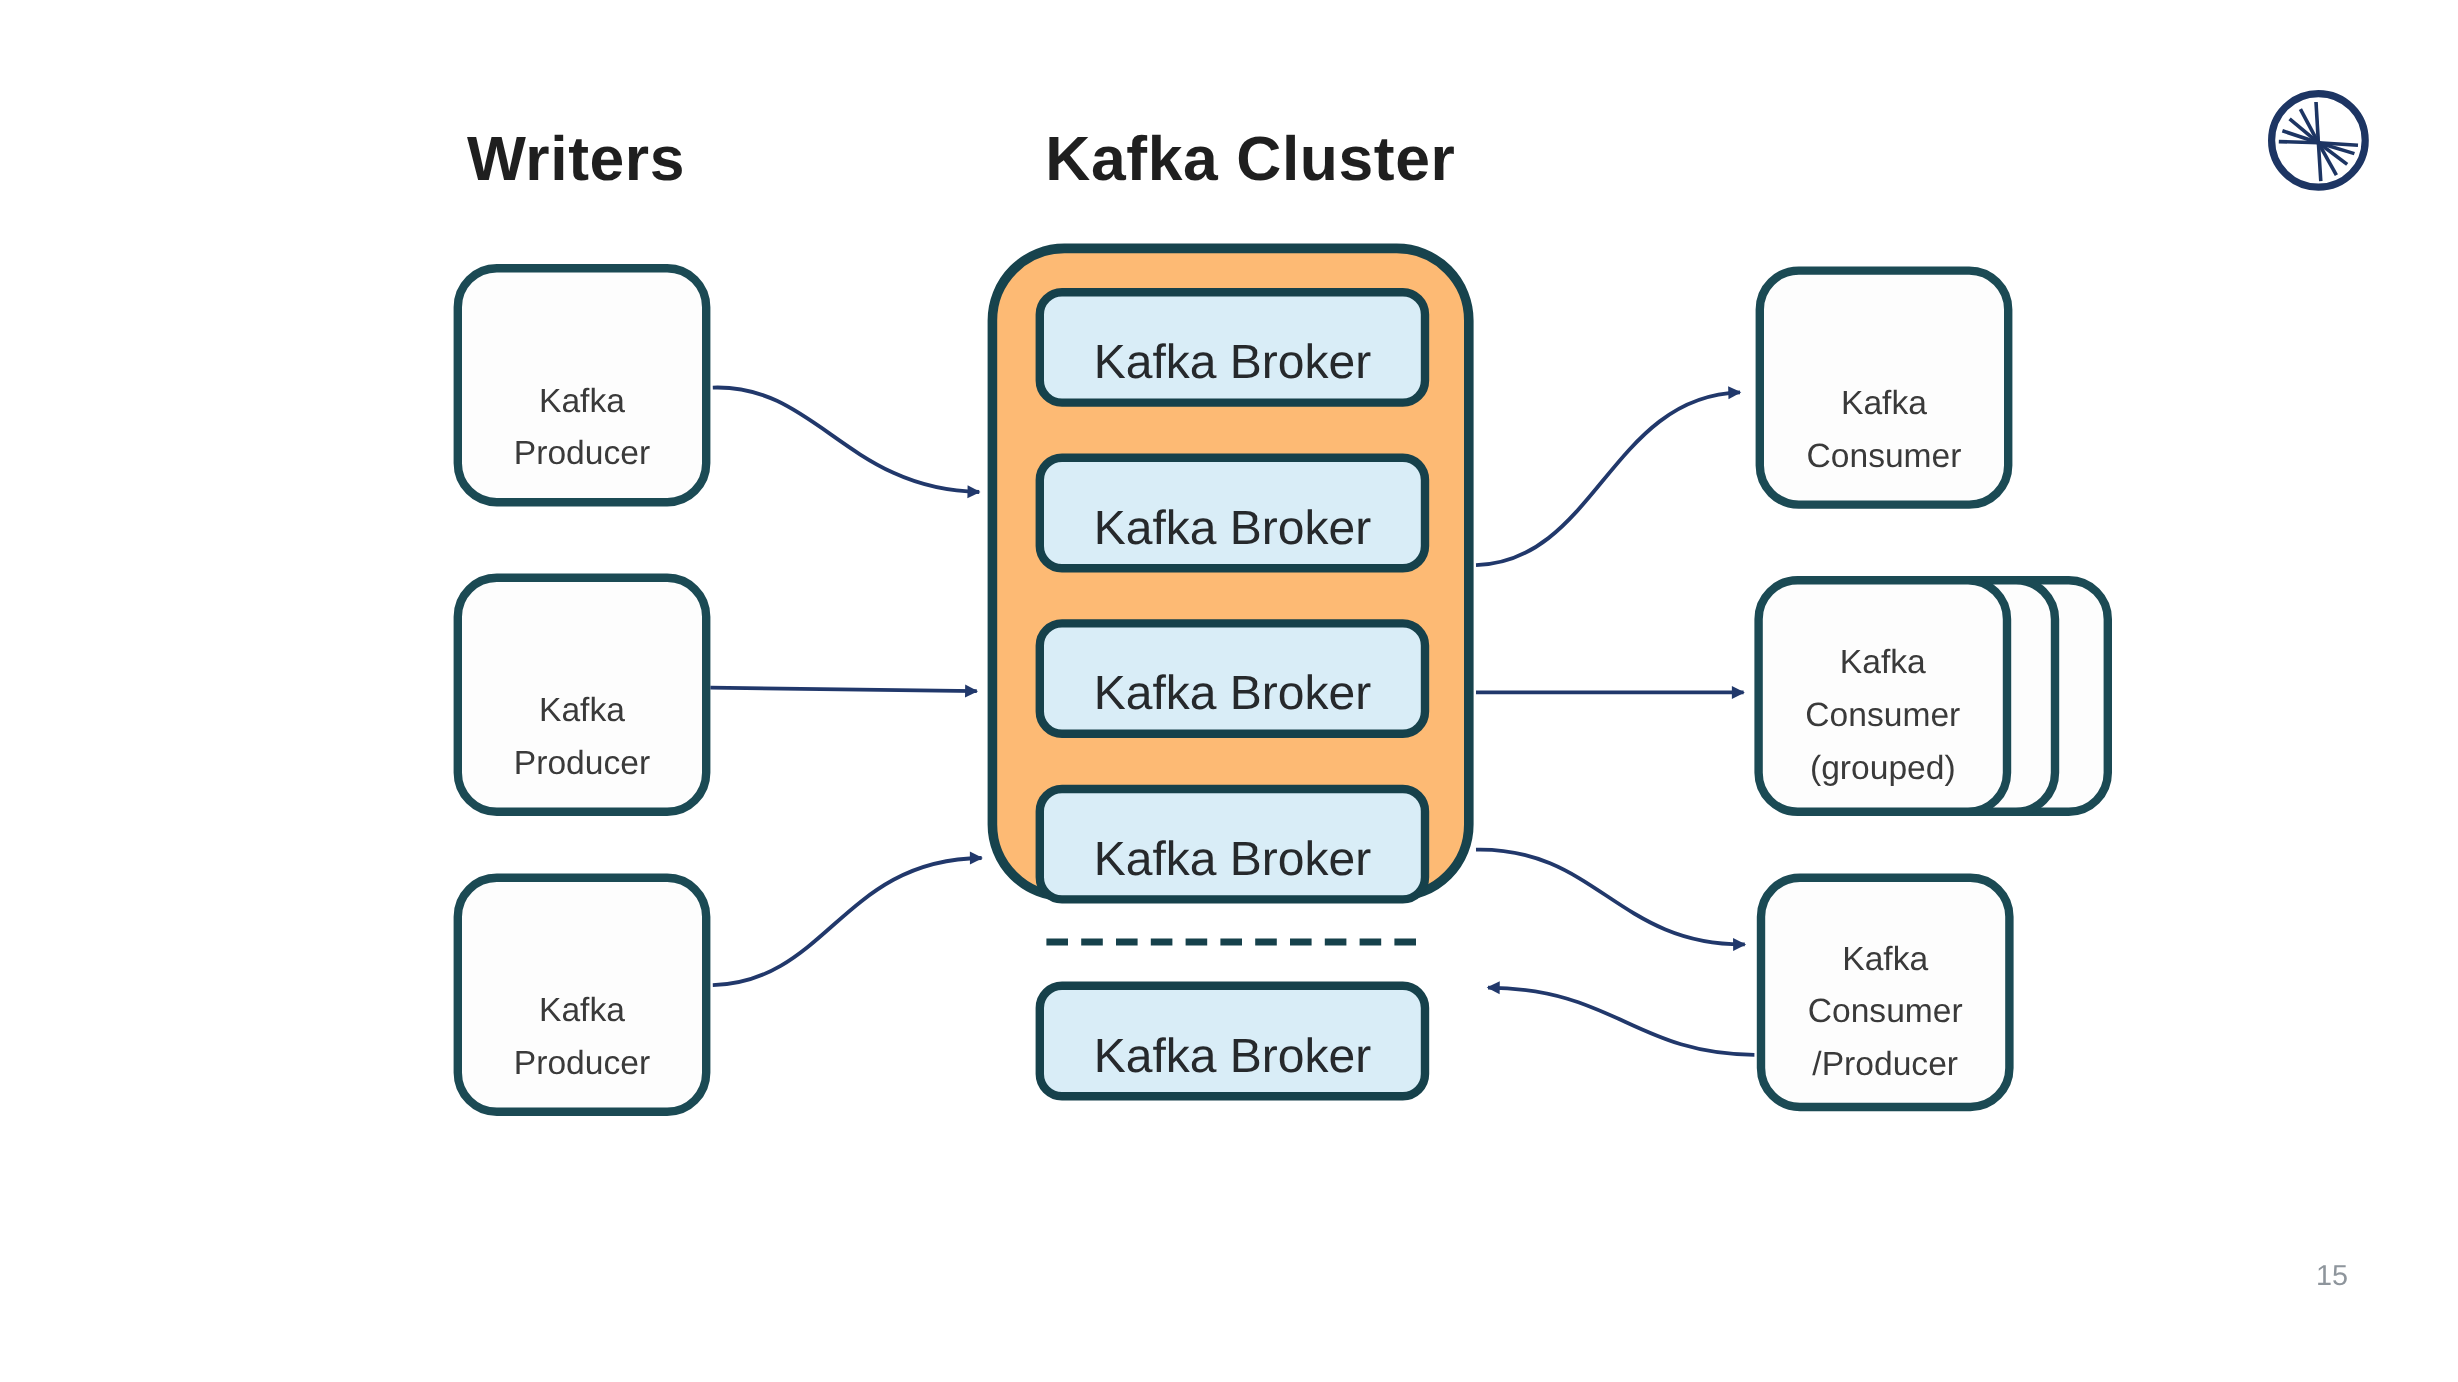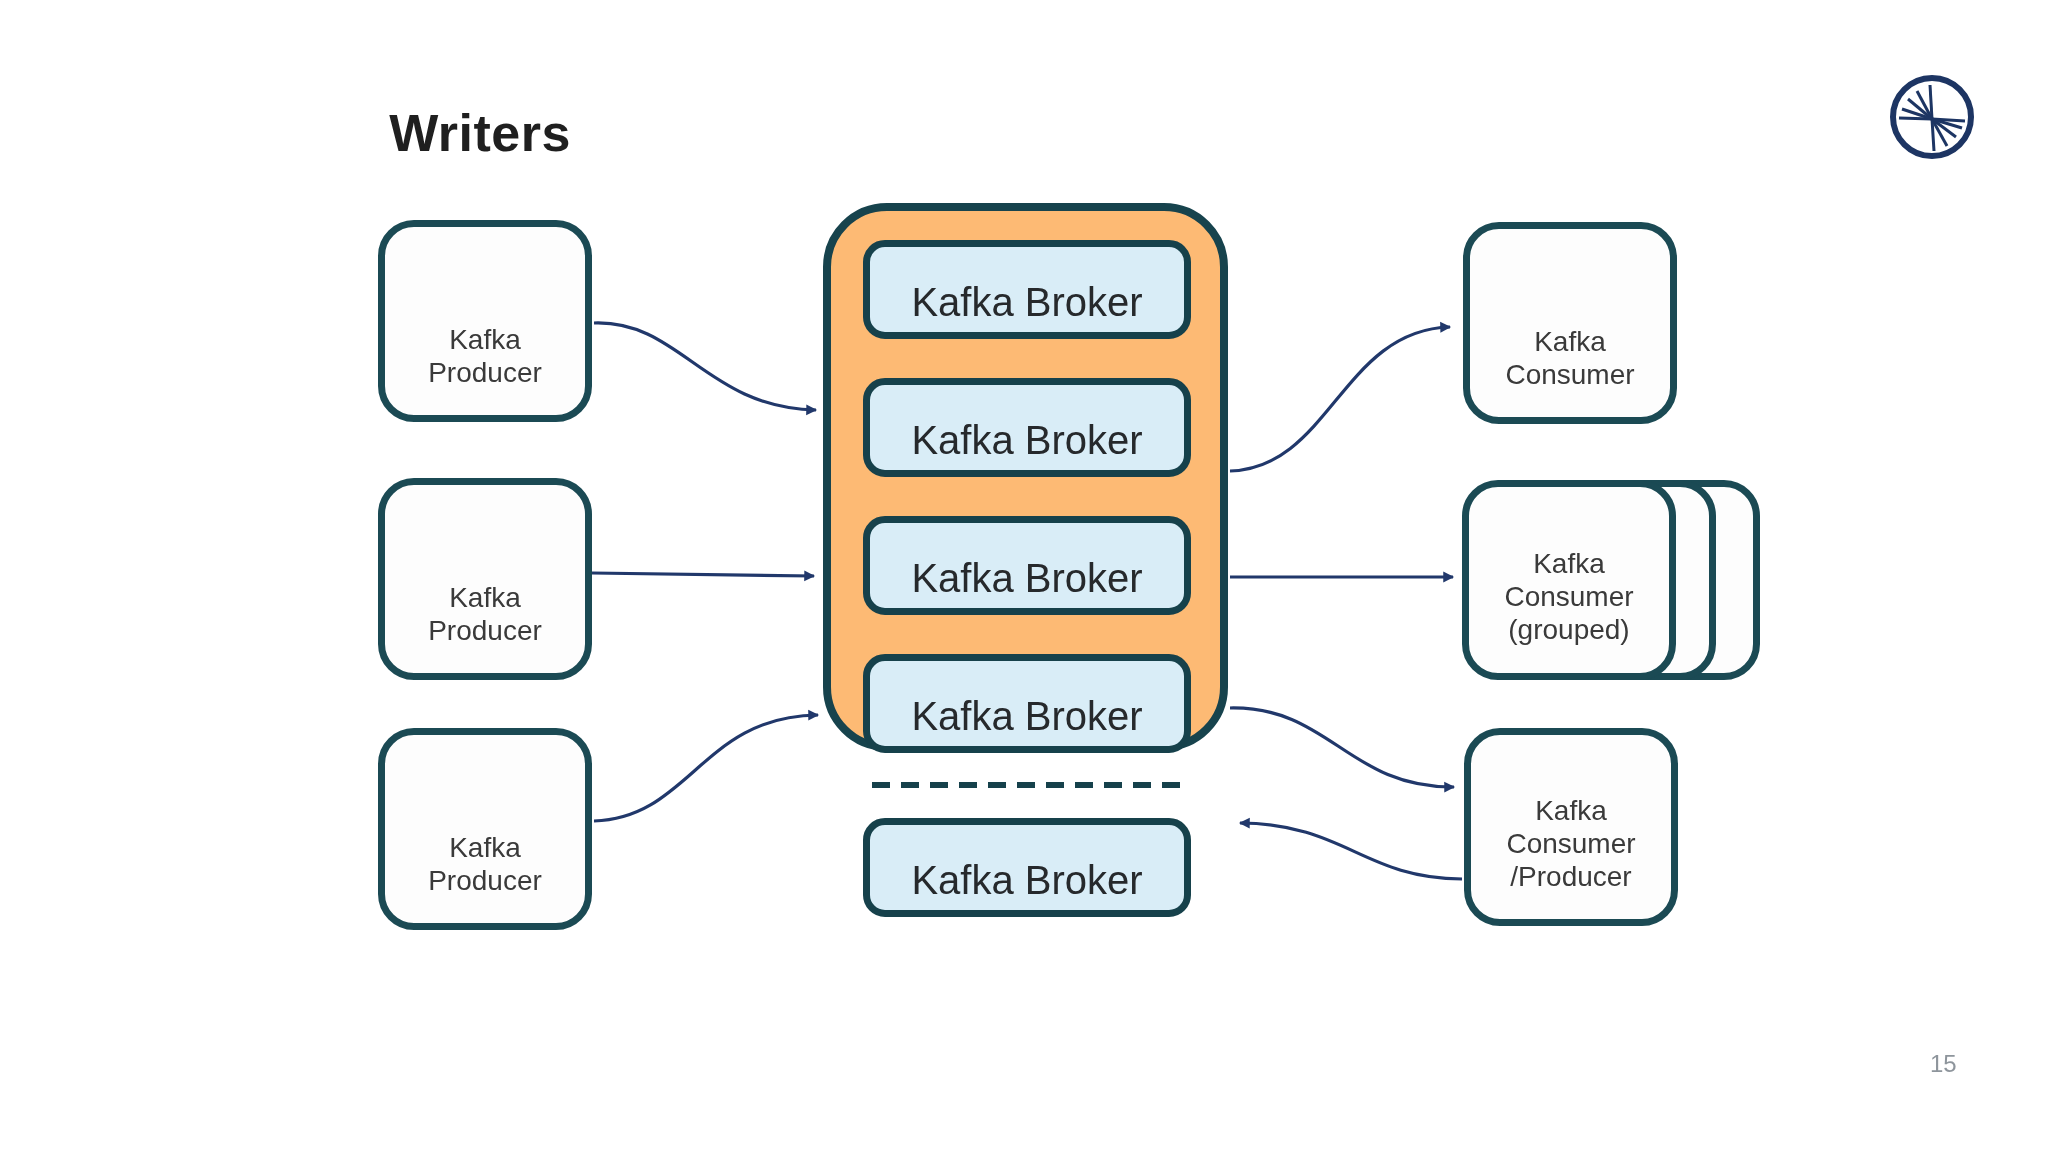--- a/index.html
+++ b/index.html
@@ -13,21 +13,21 @@
   }
   .hdr-writers{left:330px;width:300px;}
   .hdr-cluster{left:862px;width:360px;}
   .hdr-readers{left:1420px;width:300px;}
 
   .node{
     position:absolute;box-sizing:border-box;background:#fdfdfd;border:7px solid #1b4a54;
     border-radius:36px;display:flex;align-items:center;justify-content:center;text-align:center;
   }
   .node-label{
-    white-space:pre-line;font-size:28px;line-height:33px;color:#3a3a3a;
+    white-space:pre-line;font-size:28px;line-height:44px;color:#3a3a3a;
   }
   .pad70{padding-top:70px;}
   .pad32{padding-top:32px;}
 
   .producer1{left:378px;top:220px;width:214px;height:202px;}
   .producer2{left:378px;top:478px;width:214px;height:202px;}
   .producer3{left:378px;top:728px;width:214px;height:202px;}
 
   .cluster{
     position:absolute;left:823px;top:203px;width:405px;height:548px;box-sizing:border-box;
@@ -73,20 +73,21 @@
       <path d="M 592 573 L 814 576" marker-end="url(#ah)"></path>
       <path d="M 594 821 C 690 818, 702 716, 818 715" marker-end="url(#ah)"></path>
       <path d="M 1230 471 C 1330 468, 1342 330, 1450 327" marker-end="url(#ah)"></path>
       <path d="M 1230 577 L 1453 577" marker-end="url(#ah)"></path>
       <path d="M 1230 708 C 1330 706, 1348 788, 1454 787" marker-end="url(#ah)"></path>
       <path d="M 1462 879 C 1362 878, 1346 824, 1240 823" marker-end="url(#ah)"></path>
     </g>
   </svg>
 
   <div class="col-header hdr-writers">Writers</div>
+  <div class="col-header hdr-cluster">Kafka Cluster</div>
 
   <svg class="logo" viewBox="0 0 96 96">
     <circle cx="48" cy="48" r="39" fill="none" stroke="#1d3563" stroke-width="6"></circle>
     <g stroke="#1d3563" stroke-width="3" stroke-linecap="butt">
       <line x1="48" y1="50" x2="15" y2="49"></line>
       <line x1="48" y1="50" x2="81" y2="52"></line>
       <line x1="48" y1="50" x2="46" y2="16"></line>
       <line x1="48" y1="50" x2="33" y2="22"></line>
       <line x1="48" y1="50" x2="24" y2="30"></line>
       <line x1="48" y1="50" x2="18" y2="40"></line>

